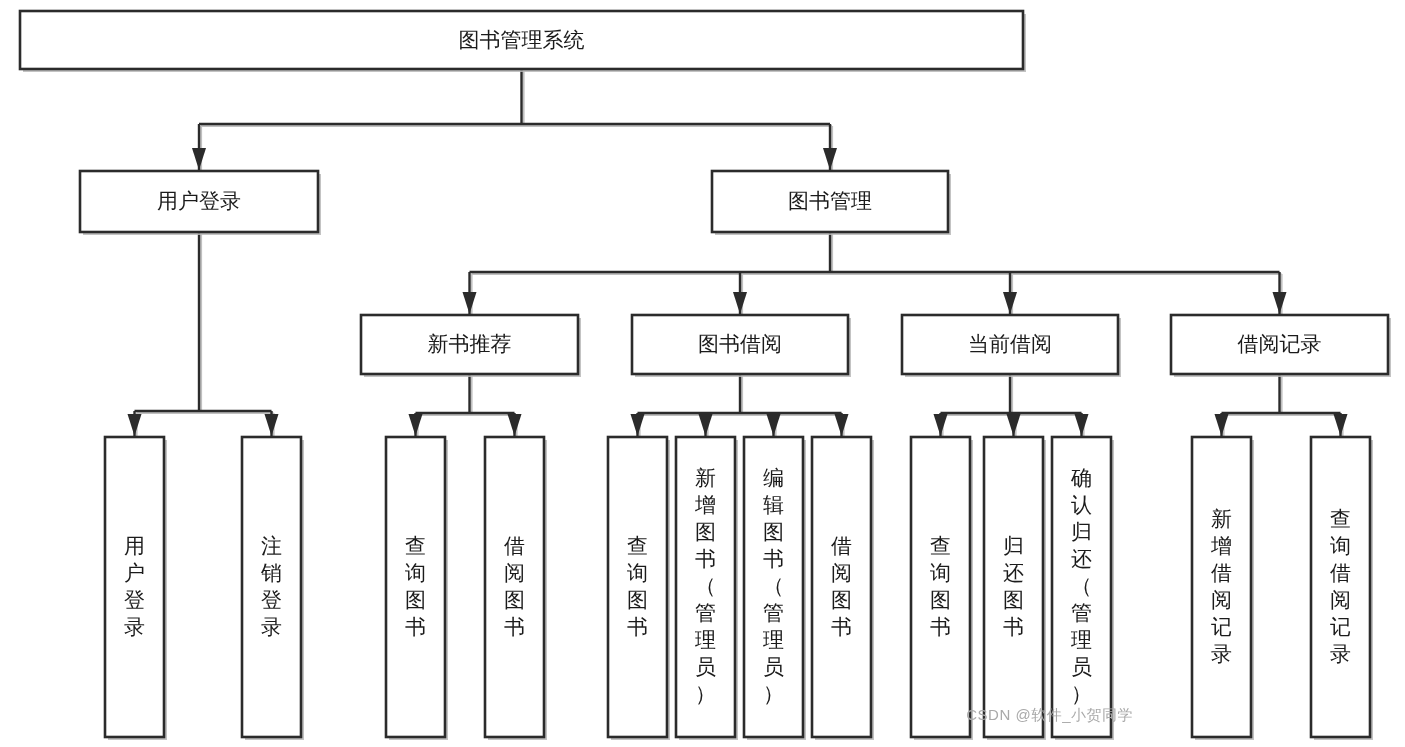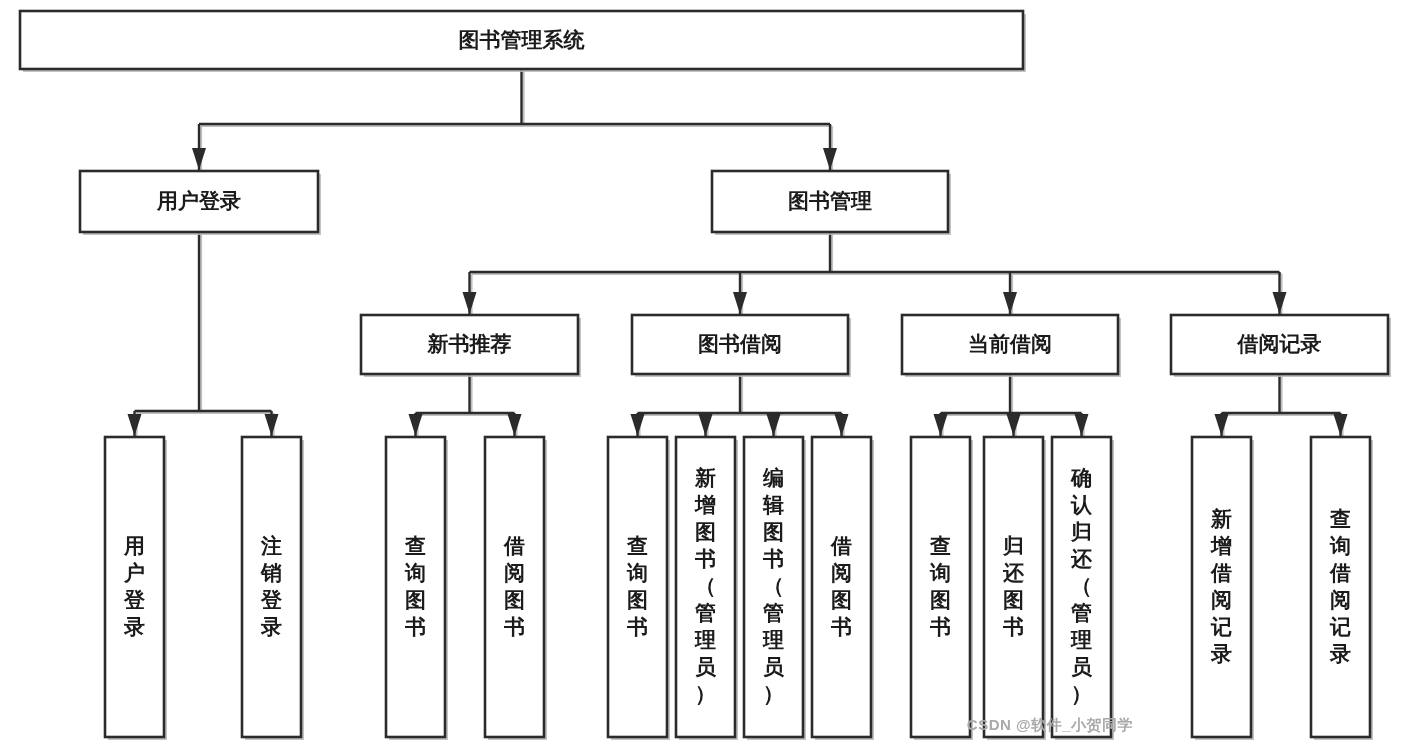--- a/index.html
+++ b/index.html
@@ -11,21 +11,20 @@
     width: 1405px;
     height: 747px;
     font-family: "Liberation Sans", "DejaVu Sans", sans-serif;
     overflow: hidden;
     position: relative;
   }
   #diagram-root {
     position: relative;
     width: 1141px;
     height: 747px;
-    font-weight: bold;
   }
   svg#flowchart {
     display: block;
     width: 1405px;
     height: 747px;
   }
   .node-rect {
     fill: #ffffff;
     stroke: #2b2b2b;
     stroke-width: 2.6;
@@ -57,21 +56,21 @@
   }
   text.node-label-v {
     fill: #1b1b1b;
     font-family: "Liberation Sans", "DejaVu Sans", sans-serif;
     font-size: 21px;
     text-anchor: middle;
   }
   .watermark {
     position: absolute;
     right: 8px;
-    bottom: 12px;
+    bottom: 22px;
     font-family: "Liberation Sans", "DejaVu Sans", sans-serif;
     font-size: 15px;
     color: #a9a9a9;
     letter-spacing: 0.5px;
     white-space: nowrap;
     user-select: none;
   }
 </style>
 </head>
 <body>

